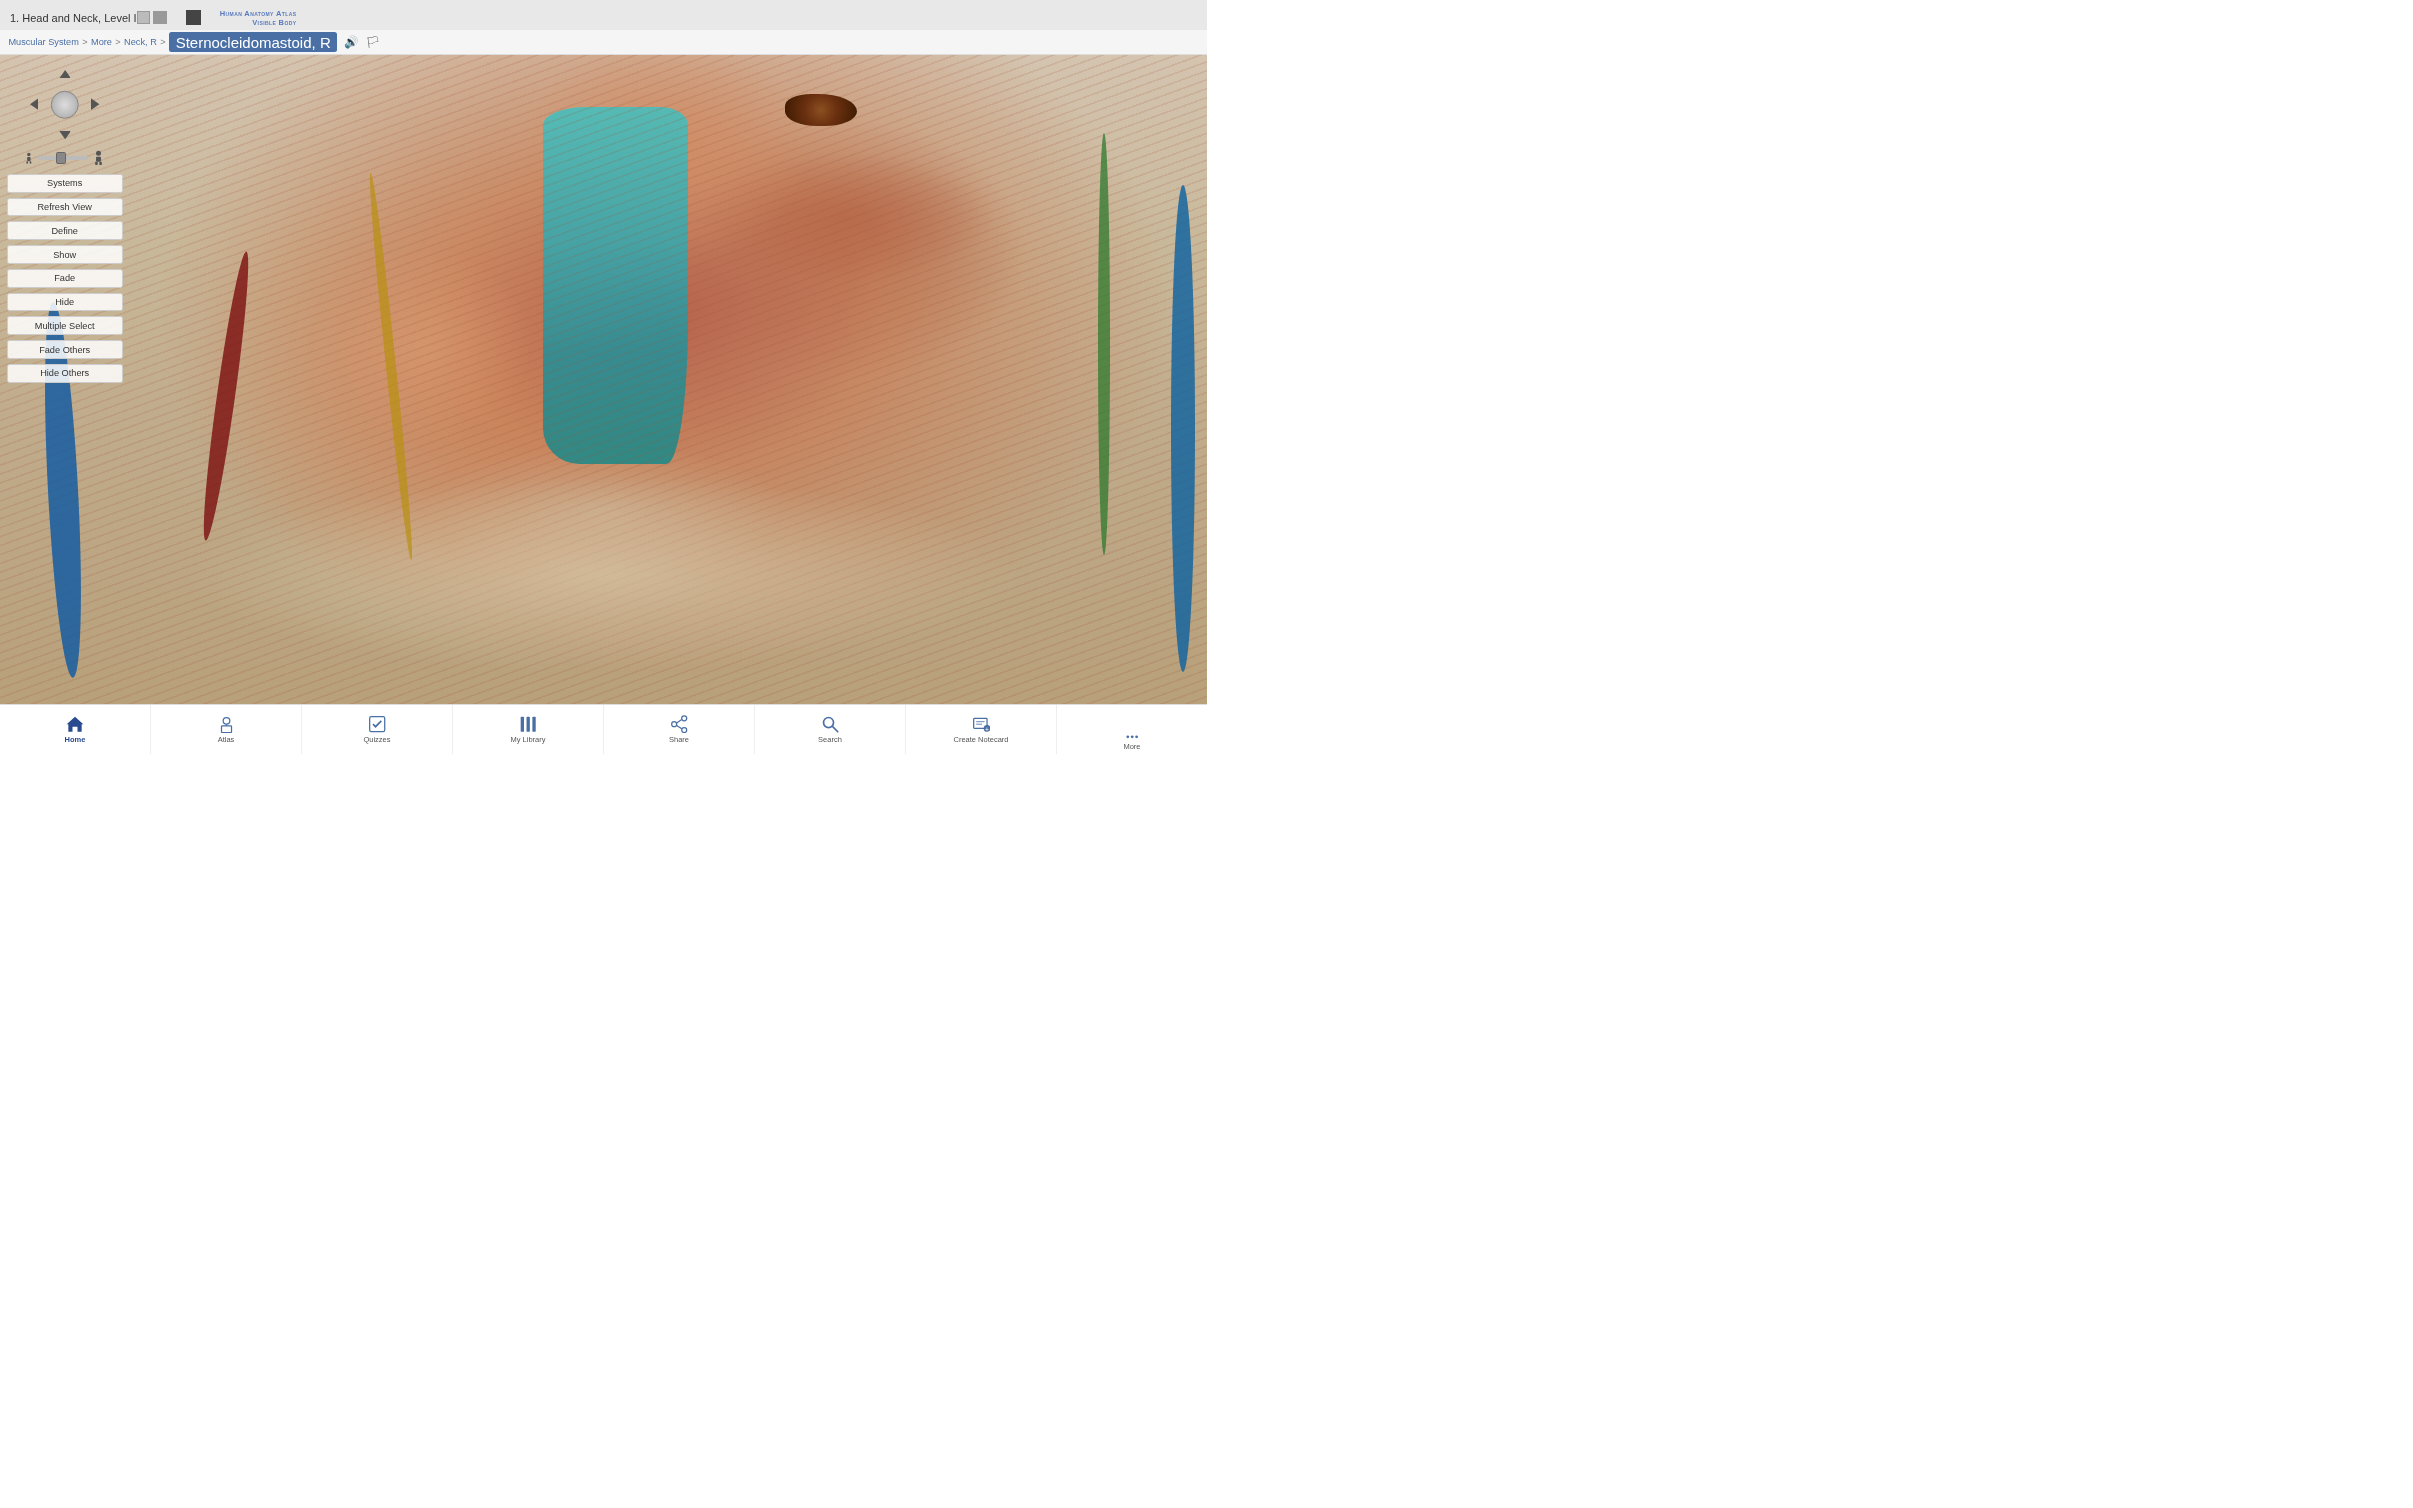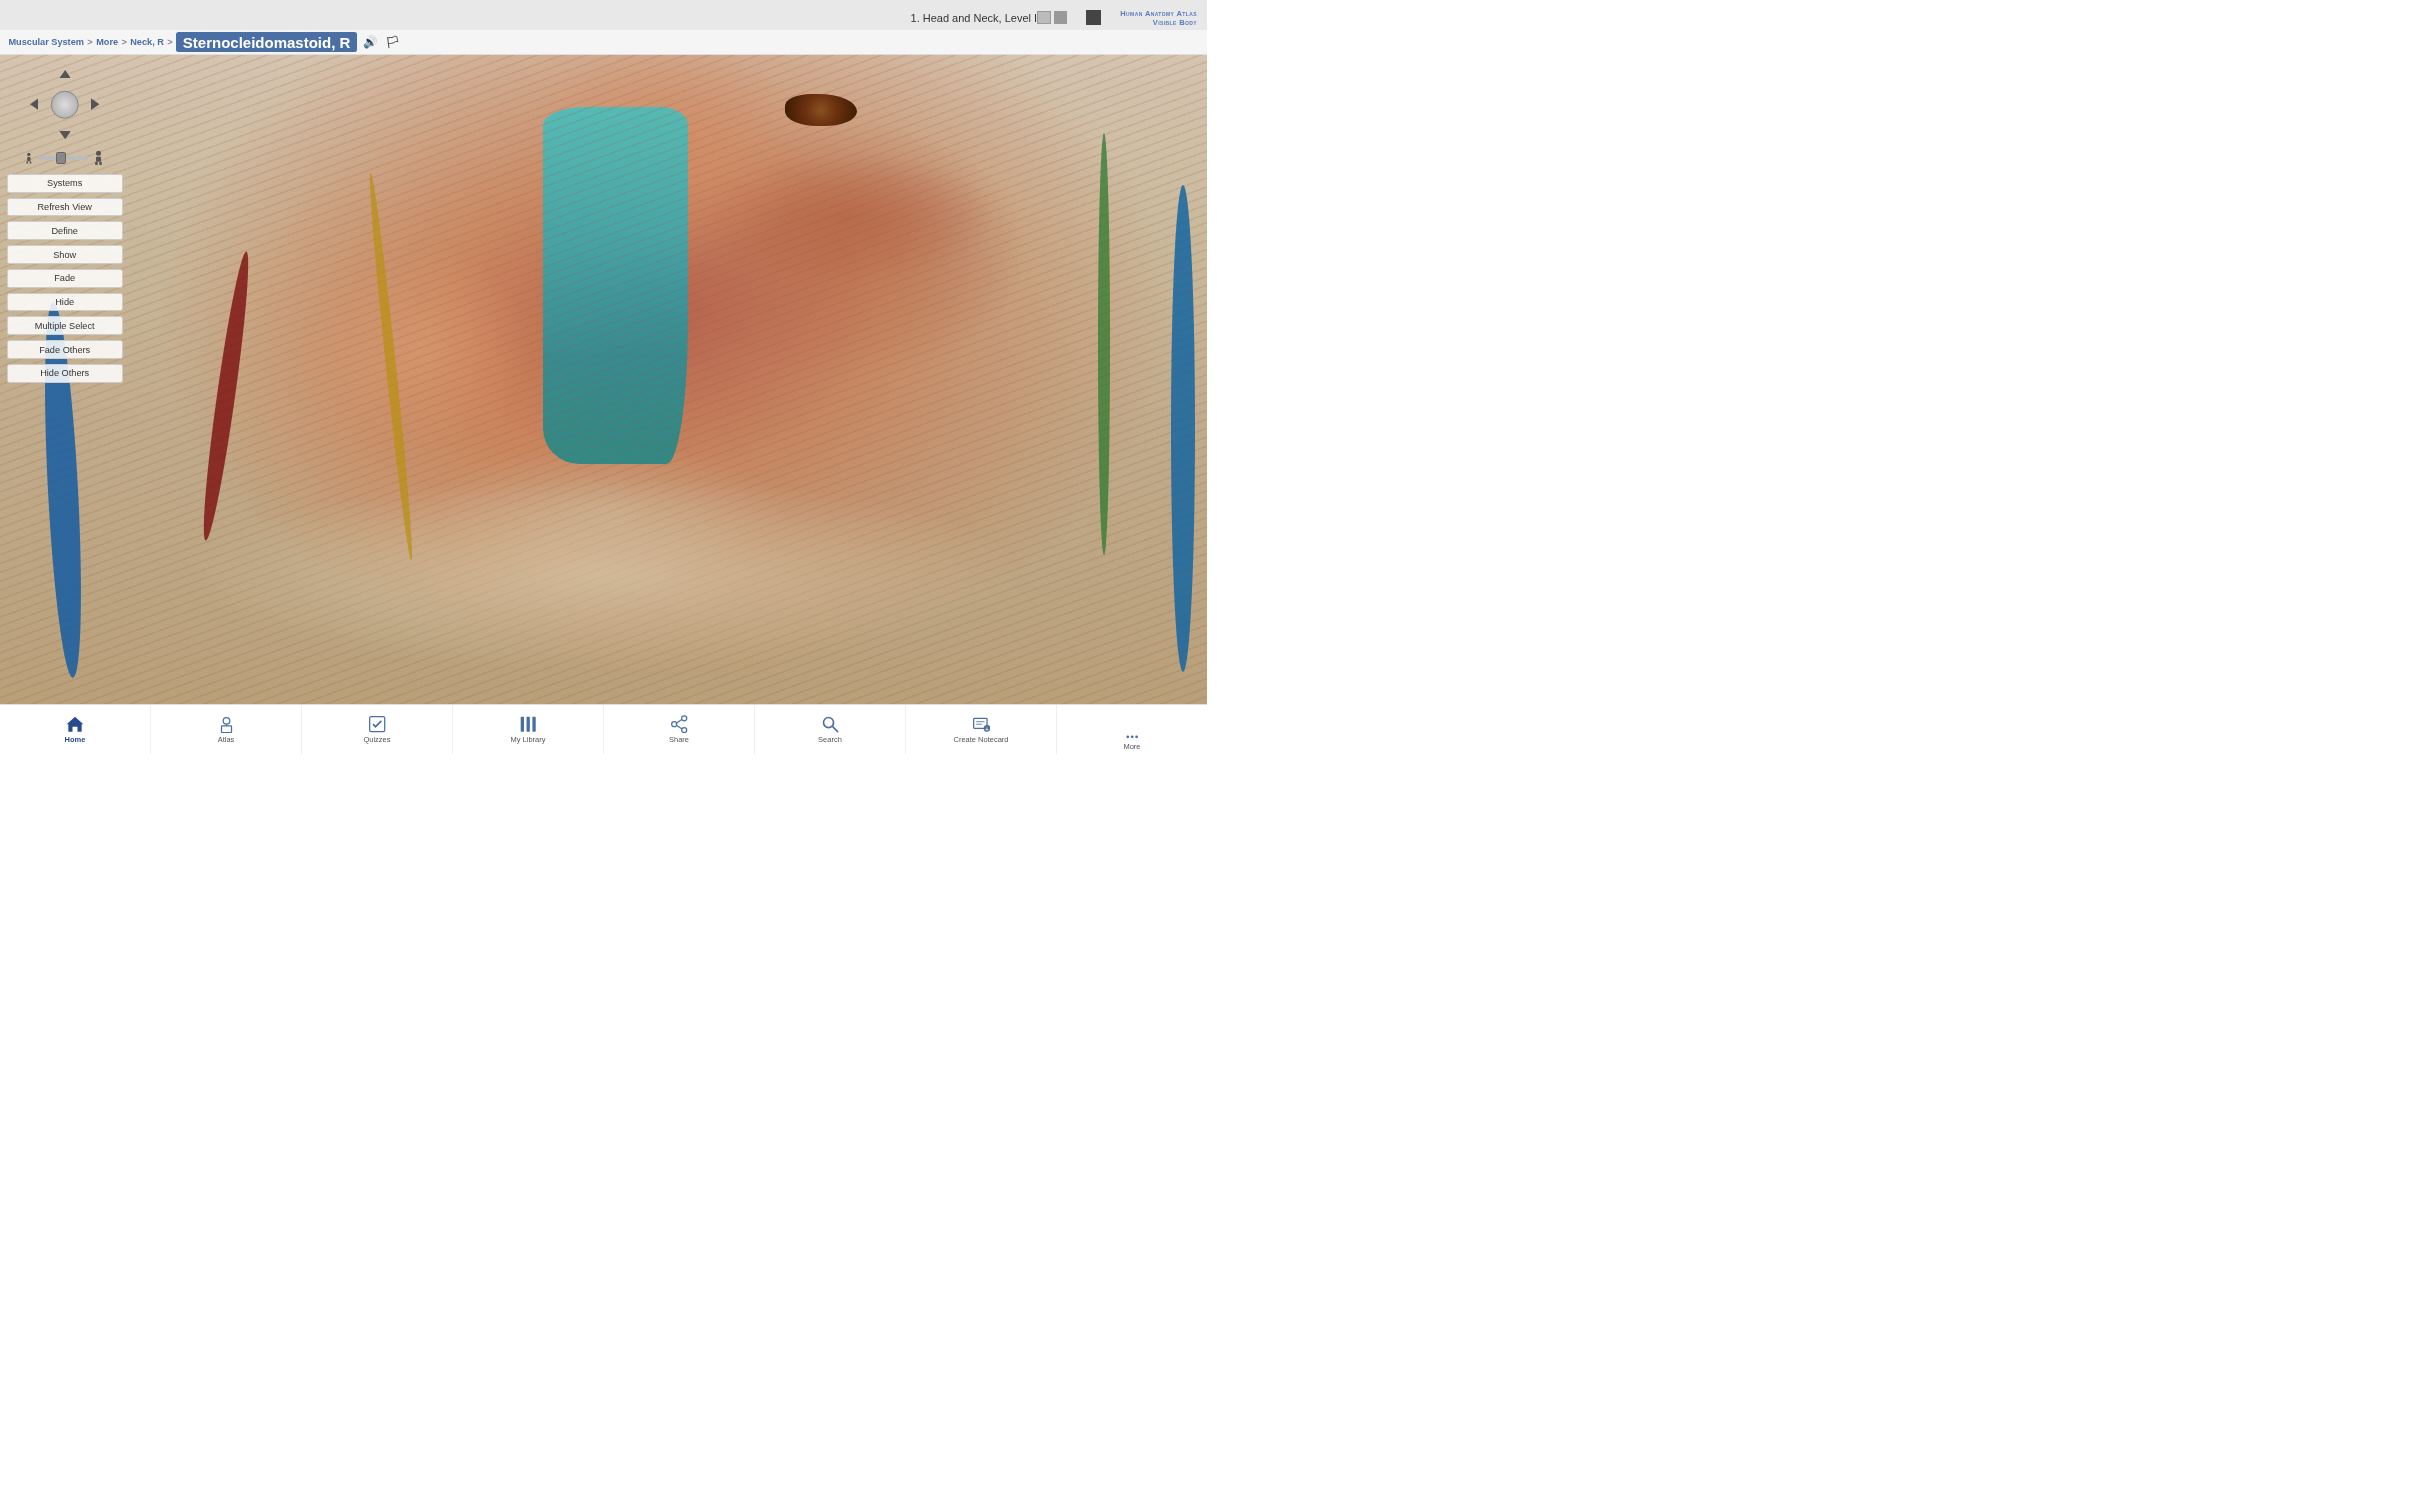--- a/index.html
+++ b/index.html
@@ -2,34 +2,34 @@
 <html style="font-size:13.4px"><head>
   <meta charset="utf-8">
   <style>
     * { margin: 0; padding: 0; box-sizing: border-box; }
     body { width: 1207px; height: 754px; overflow: hidden; font-family: Arial, sans-serif; background: #fff; position: relative; }
 
     
     #top-bar {
       position: absolute; top: 0; left: 0; right: 0; height: 36px;
       background: #e8e8e8; border-bottom: 0.8px solid #ccc;
-      display: flex; align-items: center; justify-content: flex-end; padding: 0 10px;
+      display: flex; align-items: center; justify-content: flex-start; padding: 0 10px;
     }
     #top-bar-title { font-size: 11px; color: #333; font-weight: normal; }
     #top-bar-right { display: flex; align-items: center; gap: 19px; }
     #top-bar-logo { font-size: 9.2px; color: #2a4a7f; font-variant: small-caps; font-weight: bold; letter-spacing: 0.8px; }
     #top-bar-logo span { font-size: 7.5px; display: block; text-align: right; color: #5a7abf; letter-spacing: 0.4px; }
     #window-controls { display: flex; gap: 3.4px; }
     .win-btn { width: 13.4px; height: 13.4px; background: #bbb; border: 0.8px solid #999; cursor: pointer; }
 
     
     #breadcrumb-bar {
       position: absolute; top: 30px; left: 0; right: 0; height: 25px;
       background: #f5f5f5; border-bottom: 0.8px solid #ddd;
-      display: flex; align-items: center; padding: 0 8.4px; gap: 3.4px; font-weight: bold;
+      display: flex; align-items: center; padding: 0 8.4px; gap: 3.4px;
     }
     .breadcrumb-item { font-size: 9.2px; color: #4a6fa5; cursor: pointer; }
     .breadcrumb-sep { font-size: 9.2px; color: #888; }
     .breadcrumb-active {
       background: #4a6fa5; color: #fff; padding: 1.7px 6.7px; border-radius: 2.5px;
       font-size: 15px;
     }
     .breadcrumb-icon { font-size: 11.7px; color: #555; cursor: pointer; margin-left: 3.4px; }
 
     

